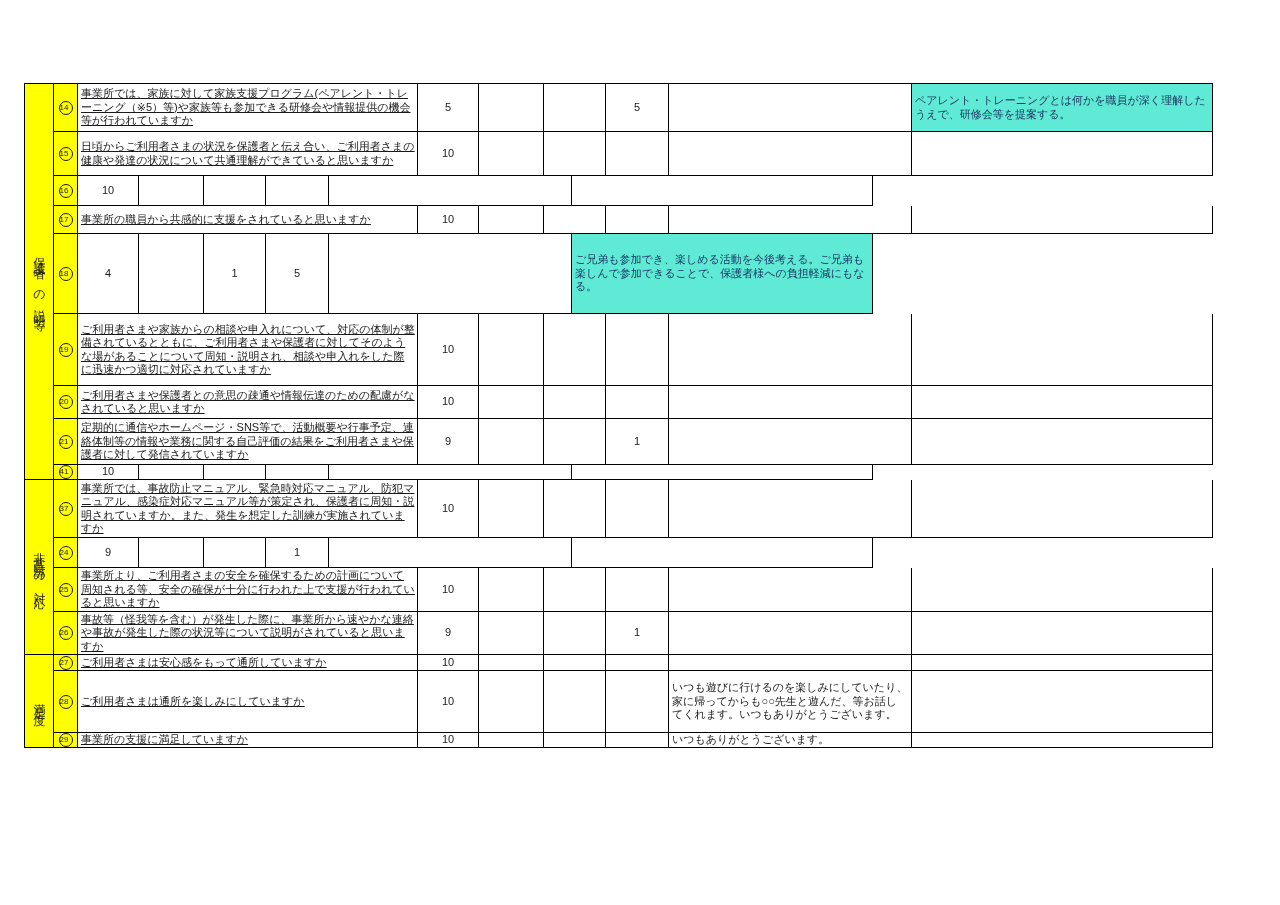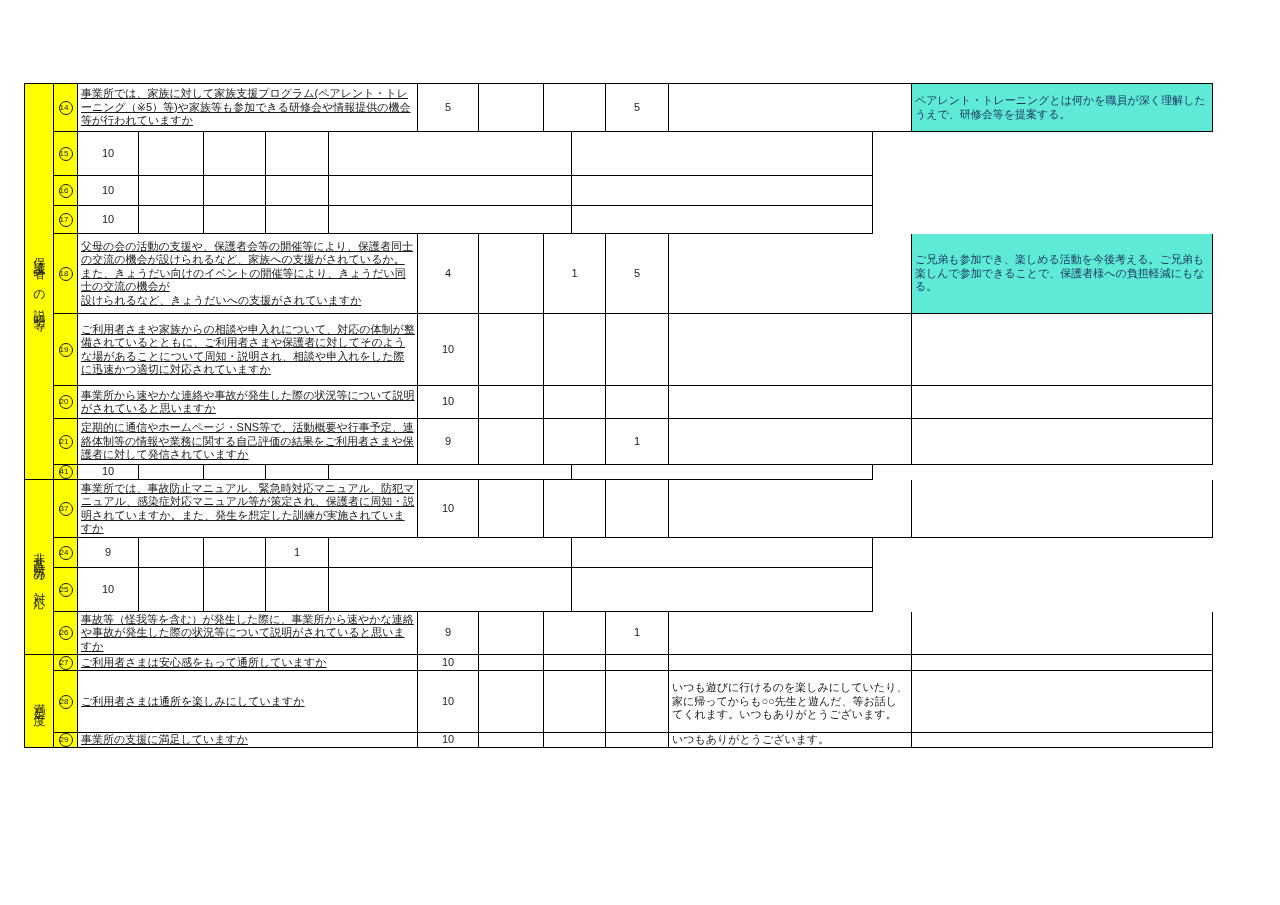--- a/index.html
+++ b/index.html
@@ -67,20 +67,21 @@
         <div class="td s3"></div>
         <div class="td s4">5</div>
         <div class="td c"></div>
         <div class="td y hl">ペアレント・トレーニングとは何かを職員が深く理解したうえで、研修会等を提案する。</div>
       </div>
 
       <div class="tr hr1">
         <div class="td num">
             <span class="circ">15</span>
           </div>
+        <div class="td q">日頃からご利用者さまの状況を保護者と伝え合い、ご利用者さまの健康や発達の状況について共通理解ができていると思いますか</div>
         <div class="td s1">10</div>
         <div class="td s2"></div>
         <div class="td s3"></div>
         <div class="td s4"></div>
         <div class="td c"></div>
         <div class="td y"></div>
       </div>
 
       <div class="tr hr2">
         <div class="td num">
@@ -91,34 +92,33 @@
         <div class="td s3"></div>
         <div class="td s4"></div>
         <div class="td c"></div>
         <div class="td y"></div>
       </div>
 
       <div class="tr hr3">
         <div class="td num">
             <span class="circ">17</span>
           </div>
+        <div class="td q">事業所の職員から共感的に支援をされていると思いますか</div>
         <div class="td s1">10</div>
         <div class="td s2"></div>
         <div class="td s3"></div>
         <div class="td s4"></div>
         <div class="td c"></div>
         <div class="td y"></div>
       </div>
 
       <div class="tr hr4">
         <div class="td num">
             <span class="circ">18</span>
           </div>
-        <div class="td q">父母の会の活動の支援や、保護者会等の開催等により、保護者同士の交流の機会が設けられるなど、家族への支援がされているか。また、きょうだい向けのイベントの開催等により、きょうだい同士の交流の機会が
-設けられるなど、きょうだいへの支援がされていますか</div>
         <div class="td s1">4</div>
         <div class="td s2"></div>
         <div class="td s3">1</div>
         <div class="td s4">5</div>
         <div class="td c"></div>
         <div class="td y hl">ご兄弟も参加でき、楽しめる活動を今後考える。ご兄弟も楽しんで参加できることで、保護者様への負担軽減にもなる。</div>
       </div>
 
       <div class="tr hr5">
         <div class="td num">
@@ -130,21 +130,21 @@
         <div class="td s3"></div>
         <div class="td s4"></div>
         <div class="td c"></div>
         <div class="td y"></div>
       </div>
 
       <div class="tr hr6">
         <div class="td num">
             <span class="circ">20</span>
           </div>
-        <div class="td q">事業所から速やかな連絡や事故が発生した際の状況等について説明がされていると思いますか</div>
+        <div class="td q">ご利用者さまや保護者との意思の疎通や情報伝達のための配慮がなされていると思いますか</div>
         <div class="td s1">10</div>
         <div class="td s2"></div>
         <div class="td s3"></div>
         <div class="td s4"></div>
         <div class="td c"></div>
         <div class="td y"></div>
       </div>
 
       <div class="tr hr7">
         <div class="td num">
@@ -193,20 +193,21 @@
         <div class="td s3"></div>
         <div class="td s4">1</div>
         <div class="td c"></div>
         <div class="td y"></div>
       </div>
 
       <div class="tr hr11">
         <div class="td num">
             <span class="circ">25</span>
           </div>
+        <div class="td q">事業所より、ご利用者さまの安全を確保するための計画について周知される等、安全の確保が十分に行われた上で支援が行われていると思いますか</div>
         <div class="td s1">10</div>
         <div class="td s2"></div>
         <div class="td s3"></div>
         <div class="td s4"></div>
         <div class="td c"></div>
         <div class="td y"></div>
       </div>
 
       <div class="tr hr12">
         <div class="td num">

